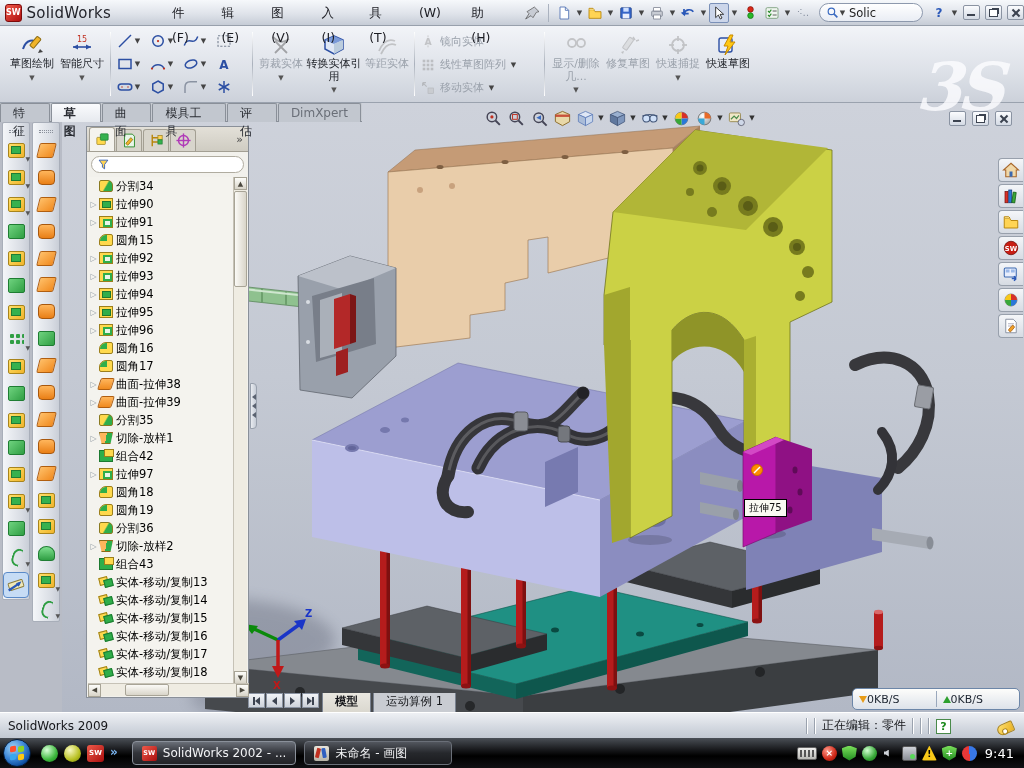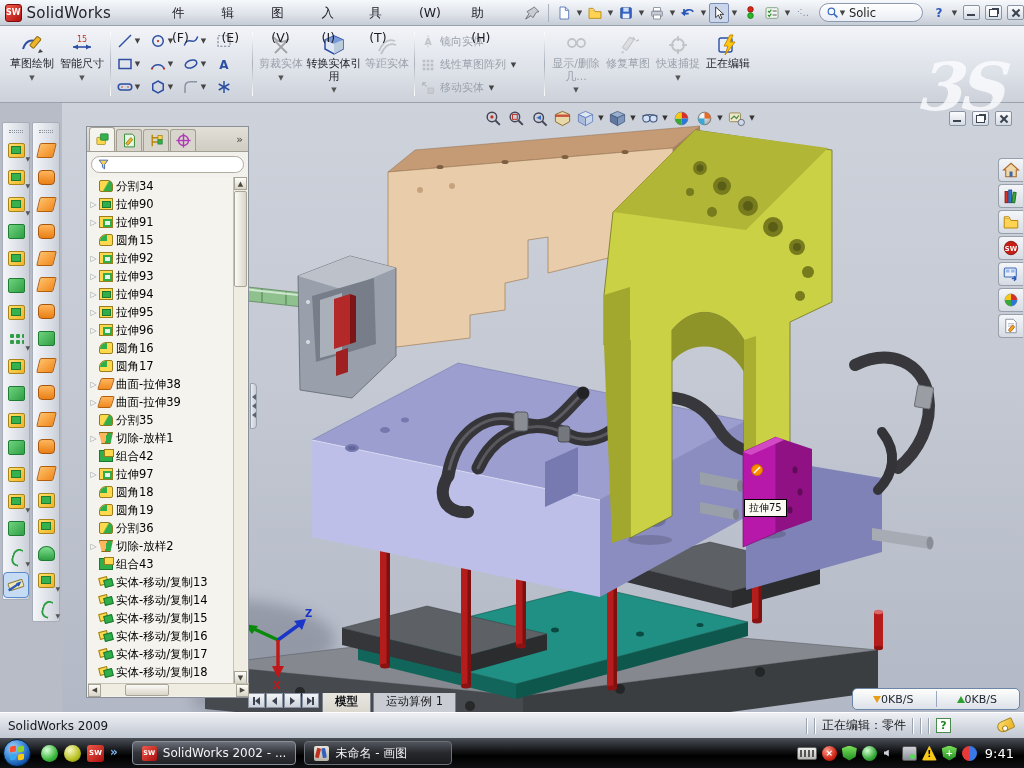--- a/index.html
+++ b/index.html
@@ -141,30 +141,30 @@
   .dtab{height:26px;padding:0 12px;font-size:11.5px;line-height:16px;color:#15161a;background:#c9ccd2;
     border:1px solid #7a8290;border-top:none;border-radius:0 0 3px 3px;margin-left:2px}
   .dtab.active{background:linear-gradient(#e9e7e0,#d6d3ca);font-weight:bold}
 
   
   #tooltip{left:682px;top:396px;background:#fafaf2;border:1px solid #000;padding:0 4px;font-size:10px;line-height:16px;z-index:28}
 
   
   #netwidget{left:790px;top:585px;width:168px;height:22px;background:linear-gradient(#fdfdfb,#dde2ea);
     border:1.5px solid #6c86a8;border-radius:5px;display:flex;align-items:center;z-index:45;font-size:11px;color:#1c2430}
-  .nw-half{flex:1;display:flex;align-items:center;justify-content:center;padding:0 8px 0 6px}
+  .nw-half{flex:1;display:flex;align-items:center;justify-content:flex-start;padding:0 8px 0 6px}
   .nw-div{width:1px;height:16px;background:#9aa8bc}
   .arrow-down{width:0;height:0;border-left:4px solid transparent;border-right:4px solid transparent;border-top:7px solid #e89c18}
   .arrow-up{width:0;height:0;border-left:4px solid transparent;border-right:4px solid transparent;border-bottom:7px solid #2da02d}
 
   
   #statusbar{left:0;top:712px;width:1024px;height:26px;background:linear-gradient(#eef0f4,#d2d7df 60%,#c2c8d2);
     border-top:1px solid #fff;z-index:60;display:flex;align-items:center;font-size:12px;color:#15161a}
   #sb-left{margin-left:8px}
-  #sb-right{margin-left:auto;display:flex;align-items:center;gap:6px;margin-right:10px}
+  #sb-right{margin-left:auto;display:flex;align-items:flex-end;gap:6px;margin-right:10px}
   .sbsep{width:2px;height:16px;border-left:1px solid #9aa2ae;border-right:1px solid #fff}
   #sb-help{width:15px;height:15px;border:1px solid #4a8a4a;background:#fff;color:#1c8a1c;font-weight:bold;font-size:11px;
     display:flex;align-items:center;justify-content:center}
   #sb-tag{width:17px;height:11px;background:linear-gradient(135deg,#ffe070,#e8b020);border:1px solid #a8821a;border-radius:6px 2px 2px 6px;
     transform:rotate(-24deg);position:relative;margin-left:40px}
   #sb-tag::after{content:"";position:absolute;left:3px;top:3.5px;width:4px;height:4px;border-radius:50%;background:#fff;border:1px solid #a8821a}
 
   
   #taskbar{left:0;top:738px;width:1024px;height:30px;z-index:70;
     background:linear-gradient(#4a4f56,#17181b 40%,#000 60%,#101114);display:flex;align-items:center}
@@ -710,26 +710,34 @@
        <svg class="icon" width="26" height="24">
             <use href="#s-snap"></use>
           </svg>
           <span class="cl">快速捕捉</span>
           <span class="cd">▼</span>
         </div>
         <div class="cmbtn " style="left:704px;width:48px">
        <svg class="icon" width="26" height="24">
             <use href="#s-rapid"></use>
           </svg>
-          <span class="cl">正在编辑</span>
+          <span class="cl">快速草图</span>
         </div>
       </div>
     <div id="watermark" class="abs">3S</div>
   </div>
 
+  <div id="tabrow" class="abs">
+      <div class="cmtab  ">特征</div>
+      <div class="cmtab active ">草图</div>
+      <div class="cmtab  ">曲面</div>
+      <div class="cmtab  ">模具工具</div>
+      <div class="cmtab  ">评估</div>
+      <div class="cmtab  dim">DimXpert</div>
+    </div>
 
   <div class="lcol abs" id="lcol1" style="left:2px;height:478px">
       <div class="grip"></div>
       <div class="licwrap">
          <span class="lic lic-y"></span>
          <span class="licdd">▼</span>
       </div>
       <div class="licwrap">
          <span class="lic lic-y"></span>
          <span class="licdd">▼</span>

